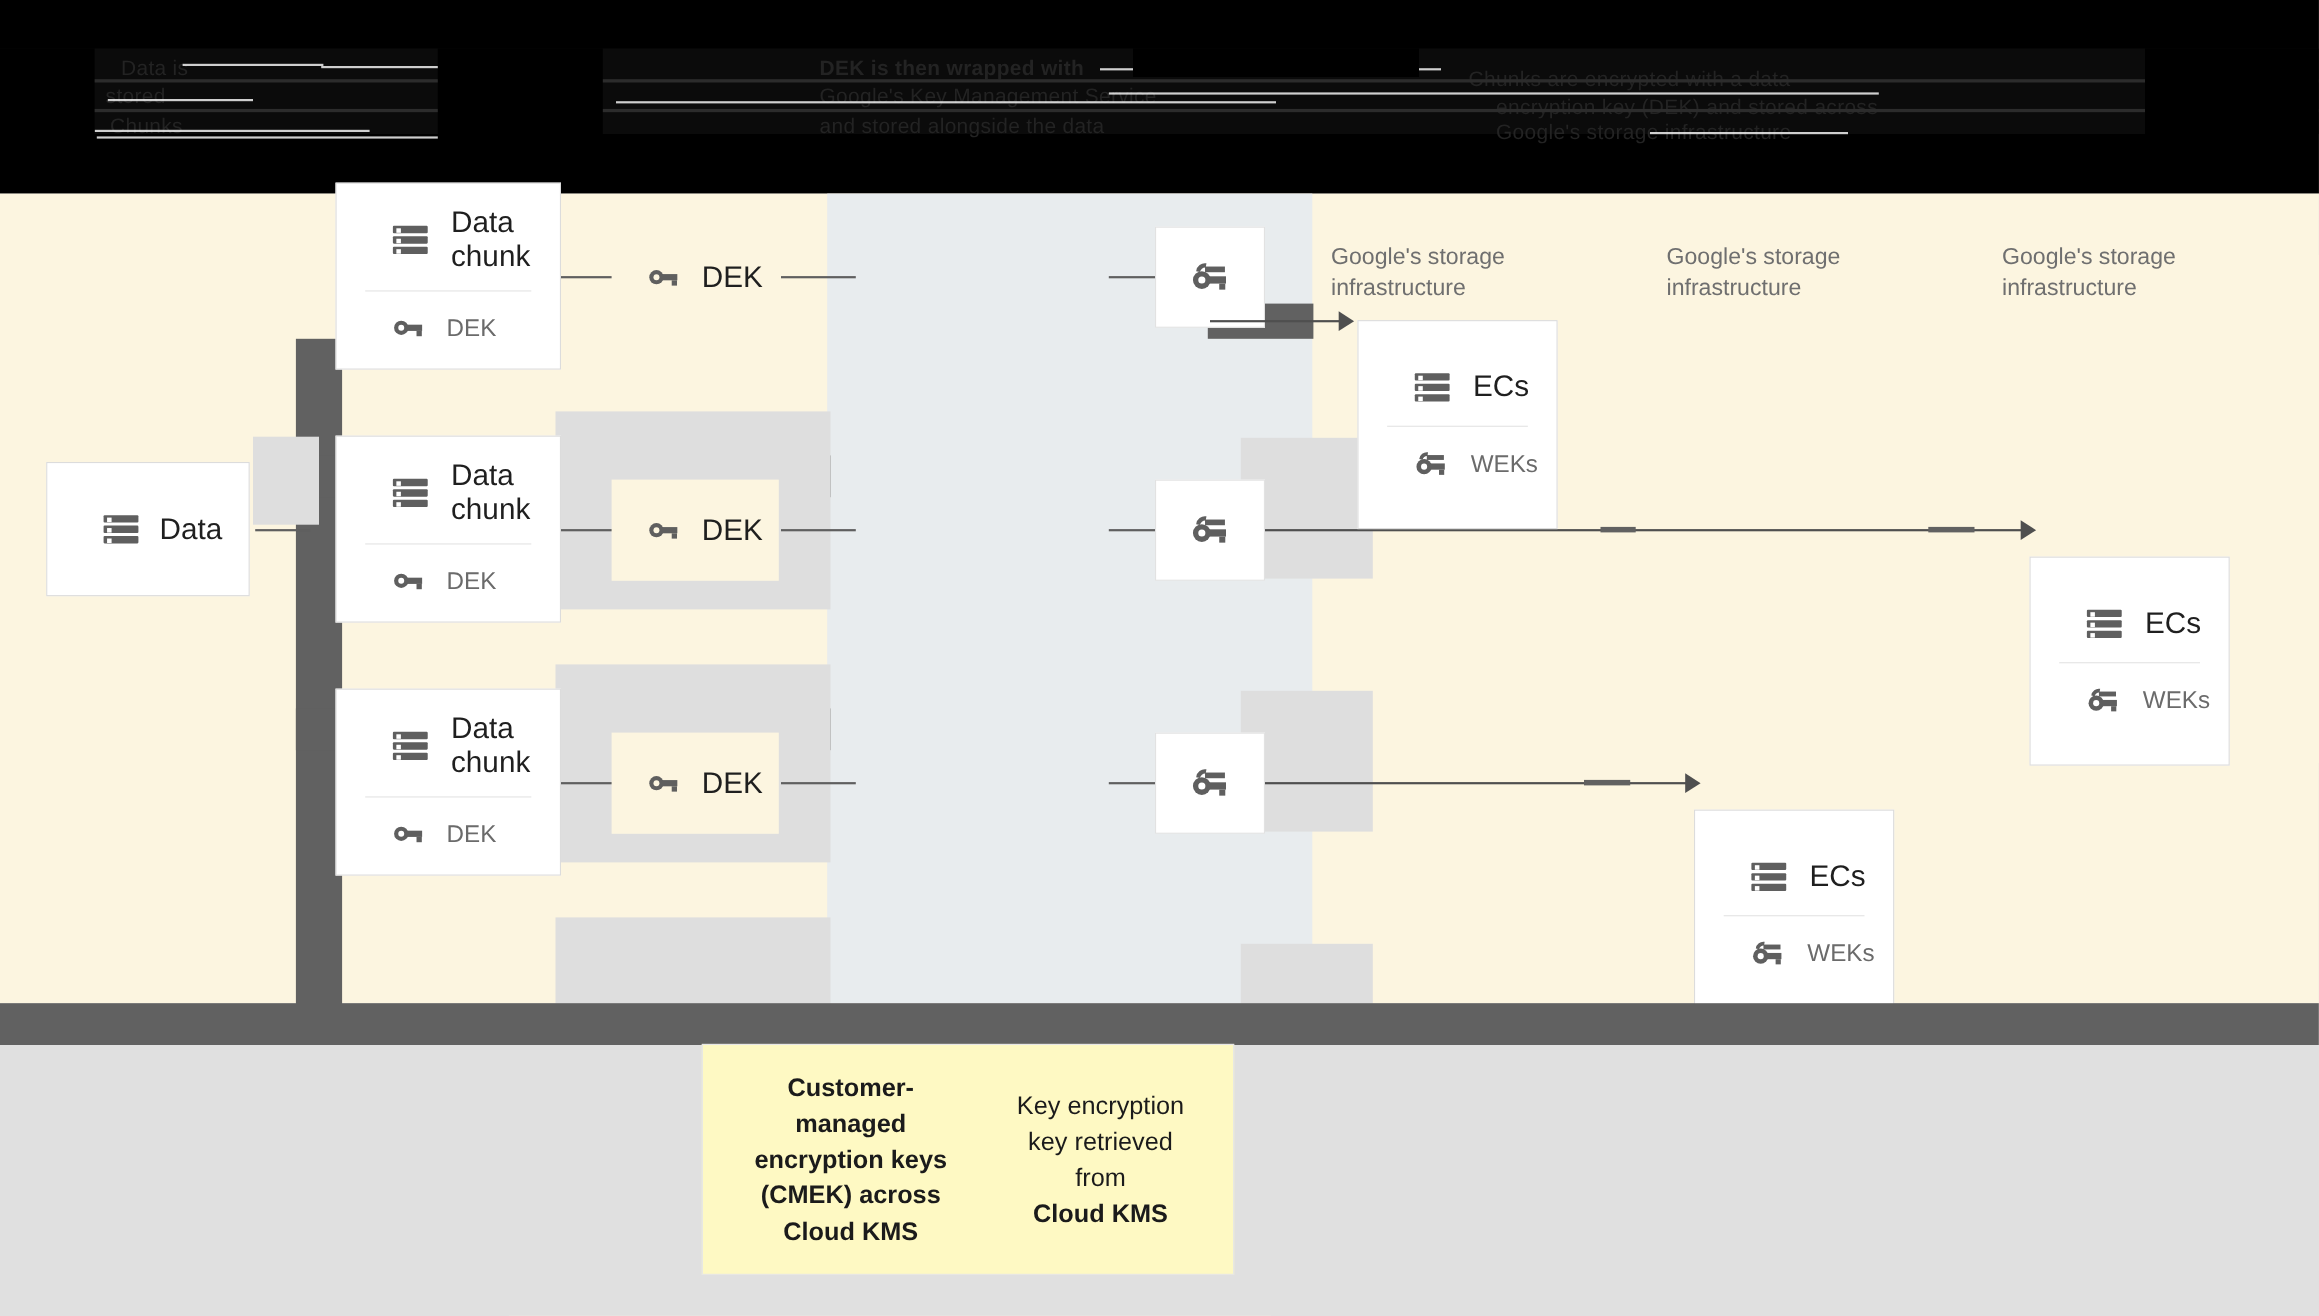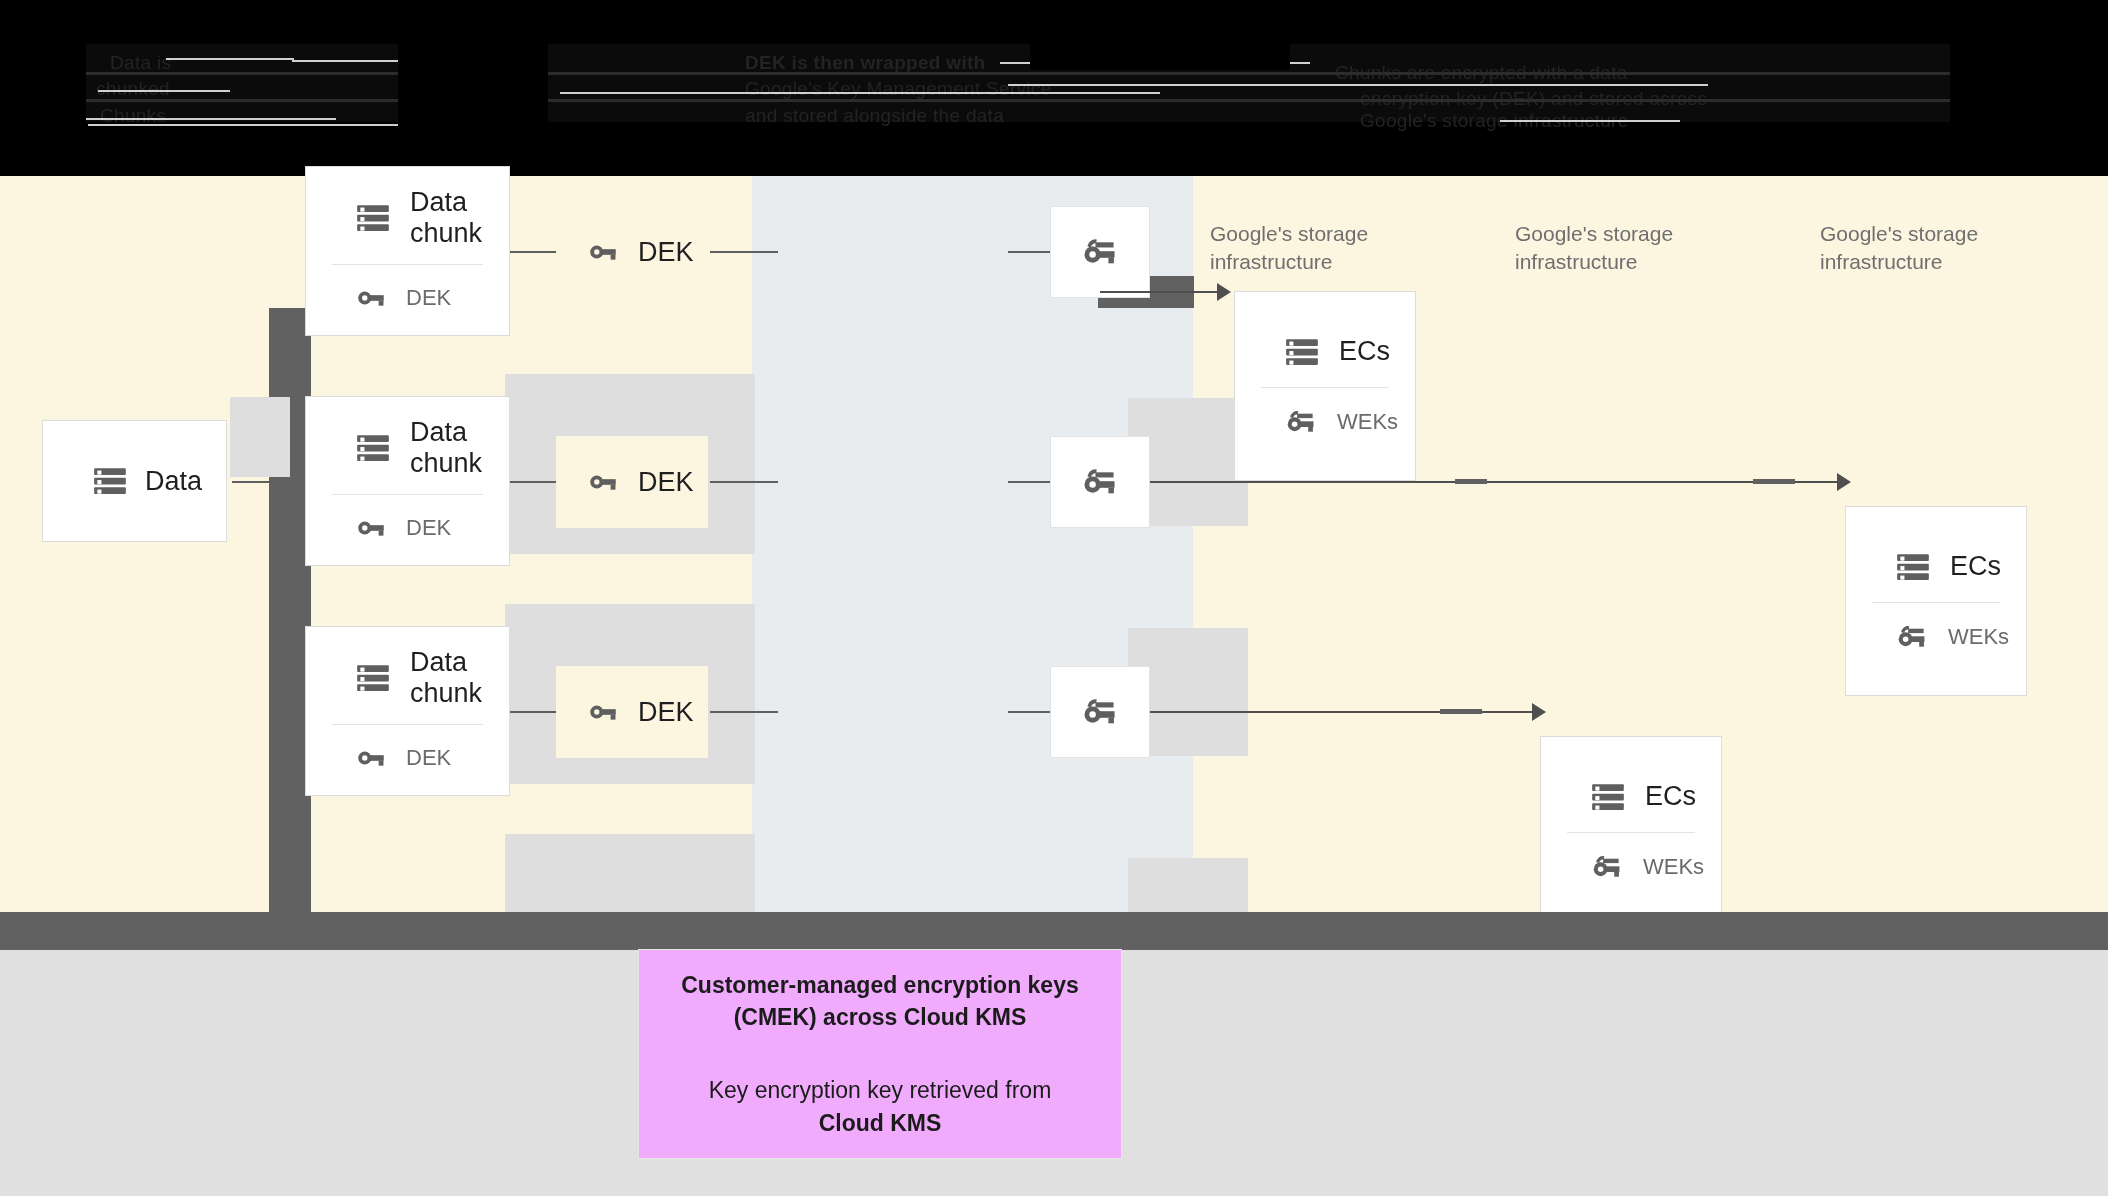--- a/index.html
+++ b/index.html
@@ -95,22 +95,22 @@
   #bottom-band{
     position:absolute; left:0; top:912px; width:2108px; height:38px;
     background:#616161;
   }
   #bottom-area{
     position:absolute; left:0; top:950px; width:2108px; height:246px;
     background:#e0e0e0;
   }
   #caption-box{
     position:absolute; left:638px; top:949px; width:484px; height:210px;
-    background:#f0abfc; border:1px solid #e6e6e6;
-    display:flex; flex-direction:column; align-items:center;
+    background:#fef9c3; border:1px solid #e6e6e6;
+    display:flex; flex-direction:row; align-items:center;
     justify-content:center; gap:40px; padding:0 34px;
   }
   .cap-strong{
     font-size:23px; font-weight:bold; color:#1b1b1b;
     text-align:center; line-height:1.42;
   }
   .cap-normal{
     font-size:23px; color:#1b1b1b; text-align:center; line-height:1.42;
   }
   .cap-normal b{ font-weight:bold; }
@@ -119,21 +119,21 @@
 </style>
 </head>
 <body>
 
 <div id="header-banner">
   <div class="hdr-strip" style="top:0px;height:44px;background:#000;"></div>
   <div class="hdr-strip" style="top:44px;height:78px;background:#0b0b0b;"></div>
   <div class="hdr-strip" style="top:122px;height:54px;background:#000;"></div>
 
   <div class="hdr-line" style="left:110px;top:52px;">Data is</div>
-  <div class="hdr-line" style="left:96px;top:78px;">chunked</div>
+  <div class="hdr-line" style="left:96px;top:78px;">stored</div>
   <div class="hdr-line" style="left:100px;top:105px;">Chunks</div>
 
   <div class="hdr-line" style="left:745px;top:52px;font-weight:bold;">DEK is then wrapped with</div>
   <div class="hdr-line" style="left:745px;top:78px;">Google's Key Management Service</div>
   <div class="hdr-line" style="left:745px;top:105px;">and stored alongside the data</div>
 
   <div class="hdr-line" style="left:1335px;top:62px;">Chunks are encrypted with a data</div>
   <div class="hdr-line" style="left:1360px;top:88px;">encryption key (DEK) and stored across</div>
   <div class="hdr-line" style="left:1360px;top:110px;">Google's storage infrastructure</div>
 

